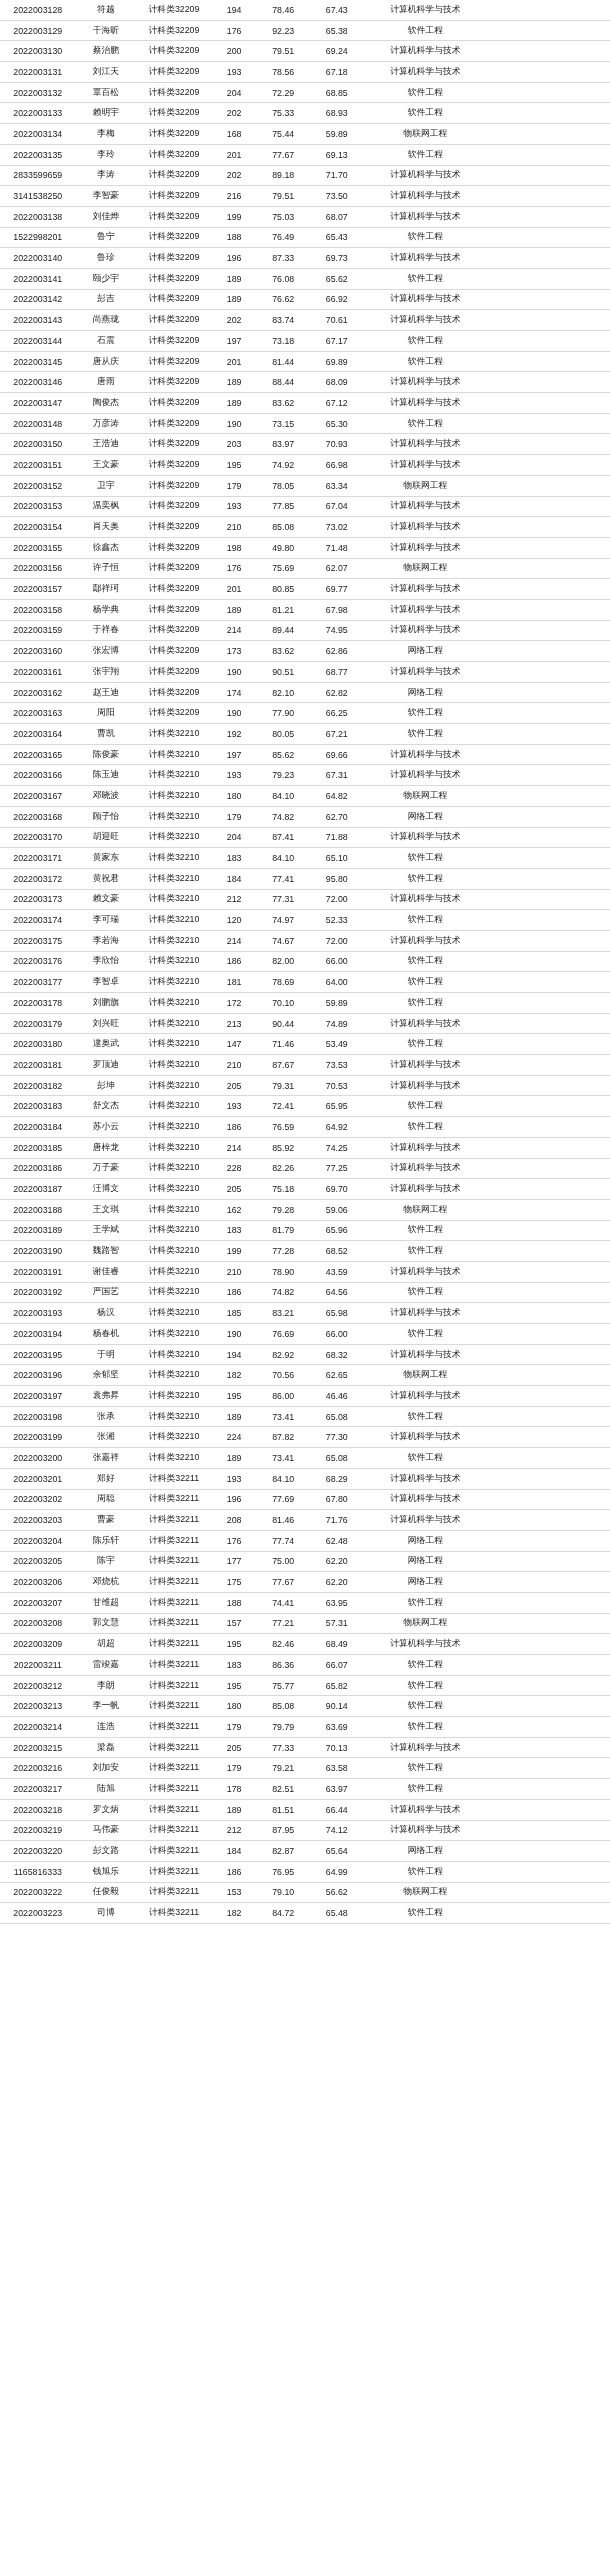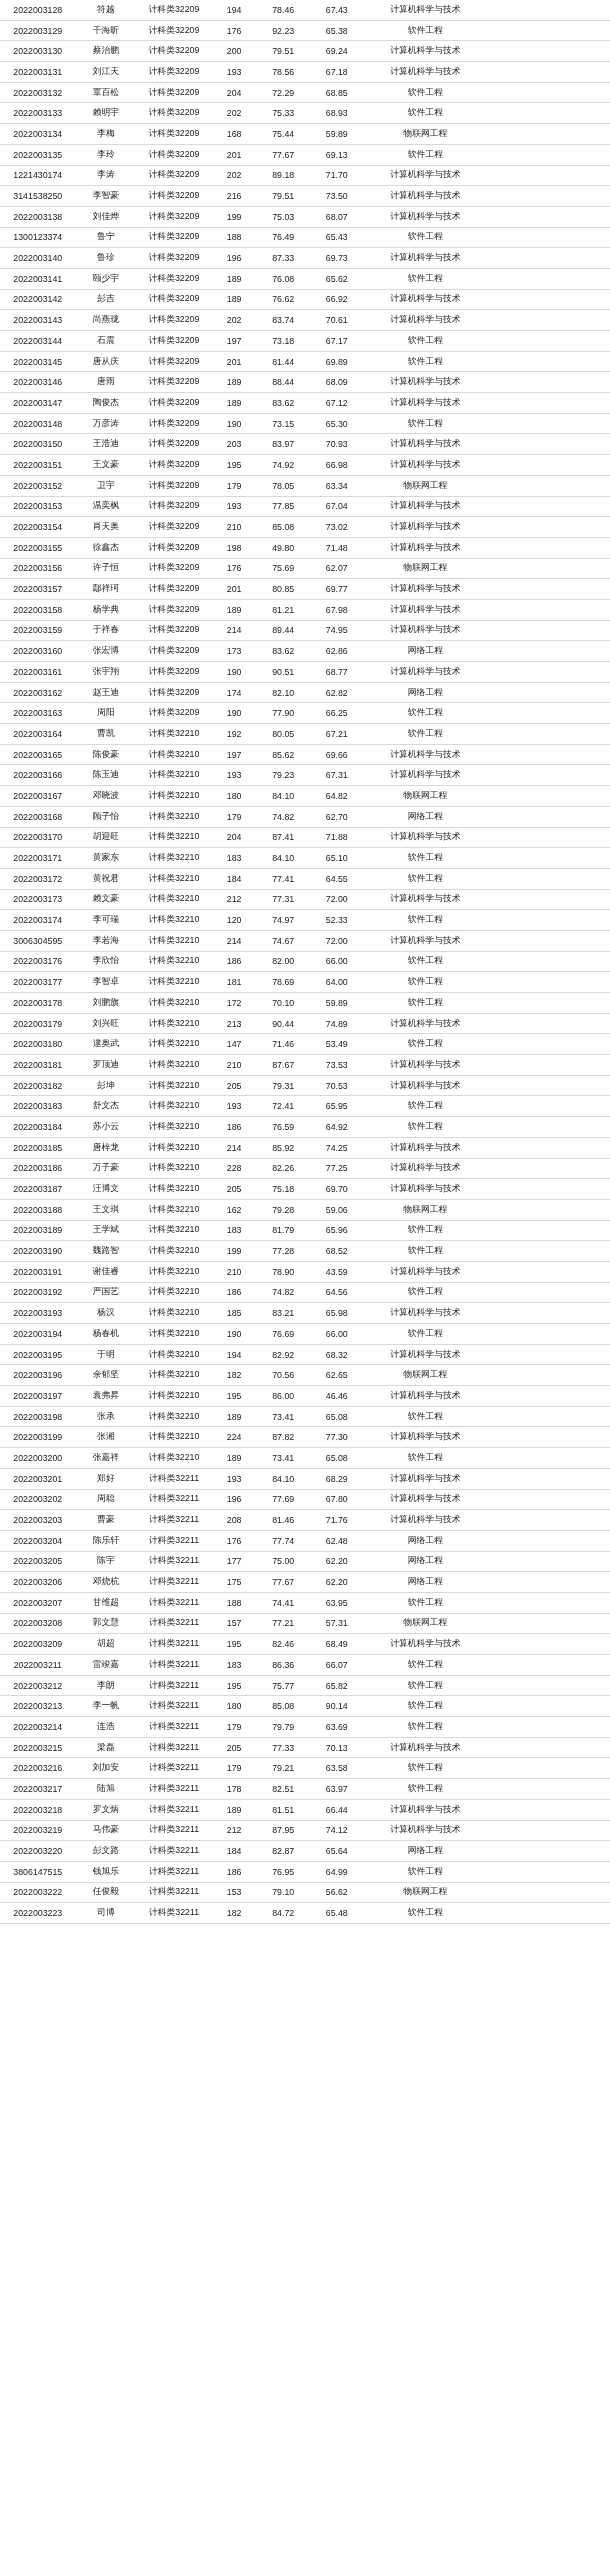--- a/index.html
+++ b/index.html
@@ -113,21 +113,21 @@
         <td class="c-id">2022003135</td>
         <td class="c-name">李玲</td>
         <td class="c-class">计科类32209</td>
         <td class="c-rank">201</td>
         <td class="c-score1">77.67</td>
         <td class="c-score2">69.13</td>
         <td class="c-major">软件工程</td>
         <td class="c-pad"></td>
       </tr>
       <tr>
-        <td class="c-id">1221430174</td>
+        <td class="c-id">2833599659</td>
         <td class="c-name">李涛</td>
         <td class="c-class">计科类32209</td>
         <td class="c-rank">202</td>
         <td class="c-score1">89.18</td>
         <td class="c-score2">71.70</td>
         <td class="c-major">计算机科学与技术</td>
         <td class="c-pad"></td>
       </tr>
       <tr>
         <td class="c-id">3141538250</td>
@@ -143,21 +143,21 @@
         <td class="c-id">2022003138</td>
         <td class="c-name">刘佳烨</td>
         <td class="c-class">计科类32209</td>
         <td class="c-rank">199</td>
         <td class="c-score1">75.03</td>
         <td class="c-score2">68.07</td>
         <td class="c-major">计算机科学与技术</td>
         <td class="c-pad"></td>
       </tr>
       <tr>
-        <td class="c-id">1300123374</td>
+        <td class="c-id">1522998201</td>
         <td class="c-name">鲁宁</td>
         <td class="c-class">计科类32209</td>
         <td class="c-rank">188</td>
         <td class="c-score1">76.49</td>
         <td class="c-score2">65.43</td>
         <td class="c-major">软件工程</td>
         <td class="c-pad"></td>
       </tr>
       <tr>
         <td class="c-id">2022003140</td>
@@ -458,21 +458,21 @@
         <td class="c-score2">65.10</td>
         <td class="c-major">软件工程</td>
         <td class="c-pad"></td>
       </tr>
       <tr>
         <td class="c-id">2022003172</td>
         <td class="c-name">黄祝君</td>
         <td class="c-class">计科类32210</td>
         <td class="c-rank">184</td>
         <td class="c-score1">77.41</td>
-        <td class="c-score2">64.55</td>
+        <td class="c-score2">95.80</td>
         <td class="c-major">软件工程</td>
         <td class="c-pad"></td>
       </tr>
       <tr>
         <td class="c-id">2022003173</td>
         <td class="c-name">赖文豪</td>
         <td class="c-class">计科类32210</td>
         <td class="c-rank">212</td>
         <td class="c-score1">77.31</td>
         <td class="c-score2">72.00</td>
@@ -483,21 +483,21 @@
         <td class="c-id">2022003174</td>
         <td class="c-name">李可瑞</td>
         <td class="c-class">计科类32210</td>
         <td class="c-rank">120</td>
         <td class="c-score1">74.97</td>
         <td class="c-score2">52.33</td>
         <td class="c-major">软件工程</td>
         <td class="c-pad"></td>
       </tr>
       <tr>
-        <td class="c-id">3006304595</td>
+        <td class="c-id">2022003175</td>
         <td class="c-name">李若海</td>
         <td class="c-class">计科类32210</td>
         <td class="c-rank">214</td>
         <td class="c-score1">74.67</td>
         <td class="c-score2">72.00</td>
         <td class="c-major">计算机科学与技术</td>
         <td class="c-pad"></td>
       </tr>
       <tr>
         <td class="c-id">2022003176</td>
@@ -933,21 +933,21 @@
         <td class="c-id">2022003220</td>
         <td class="c-name">彭文路</td>
         <td class="c-class">计科类32211</td>
         <td class="c-rank">184</td>
         <td class="c-score1">82.87</td>
         <td class="c-score2">65.64</td>
         <td class="c-major">网络工程</td>
         <td class="c-pad"></td>
       </tr>
       <tr>
-        <td class="c-id">3806147515</td>
+        <td class="c-id">1165816333</td>
         <td class="c-name">钱旭乐</td>
         <td class="c-class">计科类32211</td>
         <td class="c-rank">186</td>
         <td class="c-score1">76.95</td>
         <td class="c-score2">64.99</td>
         <td class="c-major">软件工程</td>
         <td class="c-pad"></td>
       </tr>
       <tr>
         <td class="c-id">2022003222</td>

